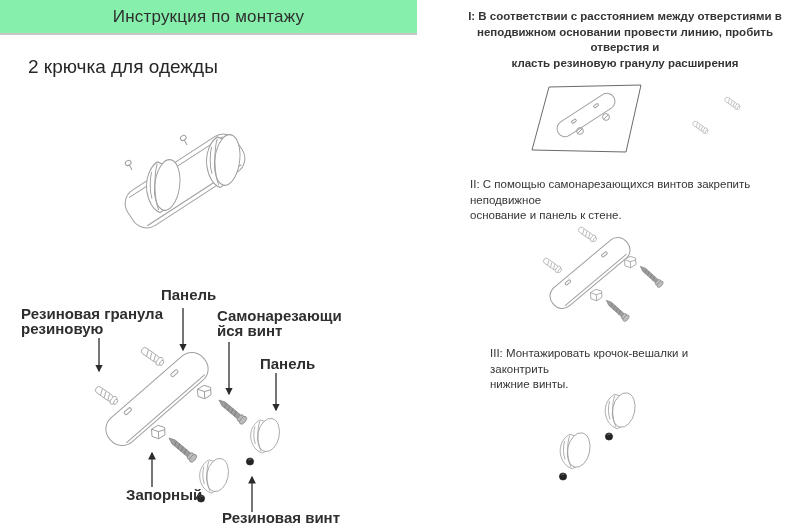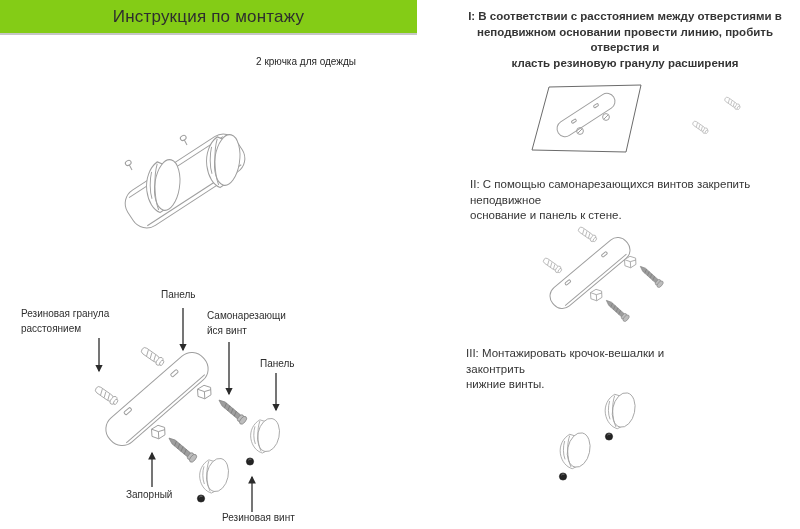--- a/index.html
+++ b/index.html
@@ -1,23 +1,23 @@
 <!DOCTYPE html>
 <html><head>
 <meta charset="utf-8">
 <style>
   html,body{margin:0;padding:0;background:#ffffff;}
   #page{position:relative;width:800px;height:529px;background:#fff;overflow:hidden;
         font-family:"Liberation Sans",sans-serif;color:#333;}
-  .band{position:absolute;left:0;top:0;width:417px;height:33px;background:#84cc16;
+  .band{position:absolute;left:0;top:0;width:417px;height:33px;background:#86efac;
         border-bottom:2px solid #c6c6c6;display:flex;align-items:center;justify-content:center;}
   .title{font-size:17px;color:#2e2e2e;letter-spacing:.2px;}
-  .subtitle{position:absolute;left:0;top:56px;width:356px;text-align:right;
-            font-size:10px;color:#262626;}
-  .lbl{position:absolute;font-size:10px;line-height:14.5px;color:#2e2e2e;white-space:pre-line;}
+  .subtitle{position:absolute;left:0;top:56px;width:356px;text-align:left;
+            font-size:19px;color:#262626;padding-left:28px;}
+  .lbl{position:absolute;font-size:15px;line-height:14.5px;color:#2e2e2e;white-space:pre-line;font-weight:bold;}
   .step{position:absolute;font-size:11.5px;line-height:15.5px;color:#353535;white-space:pre-line;}
   .ctr{text-align:center;font-weight:bold;}
   svg.diagram{position:absolute;overflow:visible;}
   .part{fill:#fff;stroke:#9f9f9f;stroke-width:1;}
   .pl{fill:none;stroke:#9f9f9f;stroke-width:1;}
   .scr{fill:#9d9d9d;stroke:#808080;stroke-width:.8;}
   .scrh{fill:#bdbdbd;stroke:#808080;stroke-width:.8;}
   .thr{stroke:#767676;stroke-width:.8;}
   .wall{fill:#fff;stroke:#6b6b6b;stroke-width:1;}
   .arrow{stroke:#2b2b2b;stroke-width:1.3;fill:none;}
@@ -115,22 +115,22 @@
     <line class="arrow" x1="183" y1="28" x2="183" y2="70" marker-end="url(#ah)"></line>
     <line class="arrow" x1="229" y1="62" x2="229" y2="114" marker-end="url(#ah)"></line>
     <line class="arrow" x1="276" y1="93" x2="276" y2="130" marker-end="url(#ah)"></line>
     <line class="arrow" x1="152" y1="207" x2="152" y2="173" marker-end="url(#ah)"></line>
     <line class="arrow" x1="252" y1="232" x2="252" y2="197" marker-end="url(#ah)"></line>
   </svg>
 
   
   <div class="lbl" style="left:161px;top:288px">Панель</div>
   <div class="lbl" style="left:21px;top:307px">Резиновая гранула
-расстоянием</div>
-  <div class="lbl" style="left:207px;top:309px">Самонарезающи
+резиновую</div>
+  <div class="lbl" style="left:217px;top:309px">Самонарезающи
 йся винт</div>
   <div class="lbl" style="left:260px;top:357px">Панель</div>
   <div class="lbl" style="left:126px;top:488px">Запорный</div>
   <div class="lbl" style="left:222px;top:511px">Резиновая винт</div>
 
   
   <div class="step ctr" style="left:450px;top:9px;width:350px">I: В соответствии с расстоянием между отверстиями в
 неподвижном основании провести линию, пробить отверстия и
 класть резиновую гранулу расширения</div>
 
@@ -164,21 +164,21 @@
       <rect x="20" y="-6.3" width="6" height="2.6" rx="1" class="pl"></rect>
     </g>
     <use href="#part-anchor" transform="translate(62,19) rotate(35) scale(0.65) translate(-17,-7)"></use>
     <use href="#part-anchor" transform="translate(27,50) rotate(35) scale(0.65) translate(-17,-7)"></use>
     <use href="#part-nut" transform="translate(105,47) scale(0.85) translate(-9,-9)"></use>
     <use href="#part-nut" transform="translate(71,80) scale(0.85) translate(-9,-9)"></use>
     <use href="#part-screw" transform="translate(126,61) rotate(42) scale(0.72) translate(-22,-6)"></use>
     <use href="#part-screw" transform="translate(92,95) rotate(42) scale(0.72) translate(-22,-6)"></use>
   </svg>
 
-  <div class="step" style="left:466px;top:346px;width:260px">III: Монтажировать крочок-вешалки и законтрить
+  <div class="step" style="left:490px;top:346px;width:260px">III: Монтажировать крочок-вешалки и законтрить
 нижние винты.</div>
 
   <svg class="diagram" style="left:530px;top:385px" width="185" height="115" viewBox="0 0 185 115">
     <use href="#part-hook" transform="translate(89,25) scale(0.85) translate(-20,-23)"></use>
     <use href="#part-hook" transform="translate(44,65) scale(0.85) translate(-20,-23)"></use>
     <use href="#part-blackscrew" transform="translate(75,47.5)"></use>
     <use href="#part-blackscrew" transform="translate(29,87.5)"></use>
   </svg>
 
 </div>

